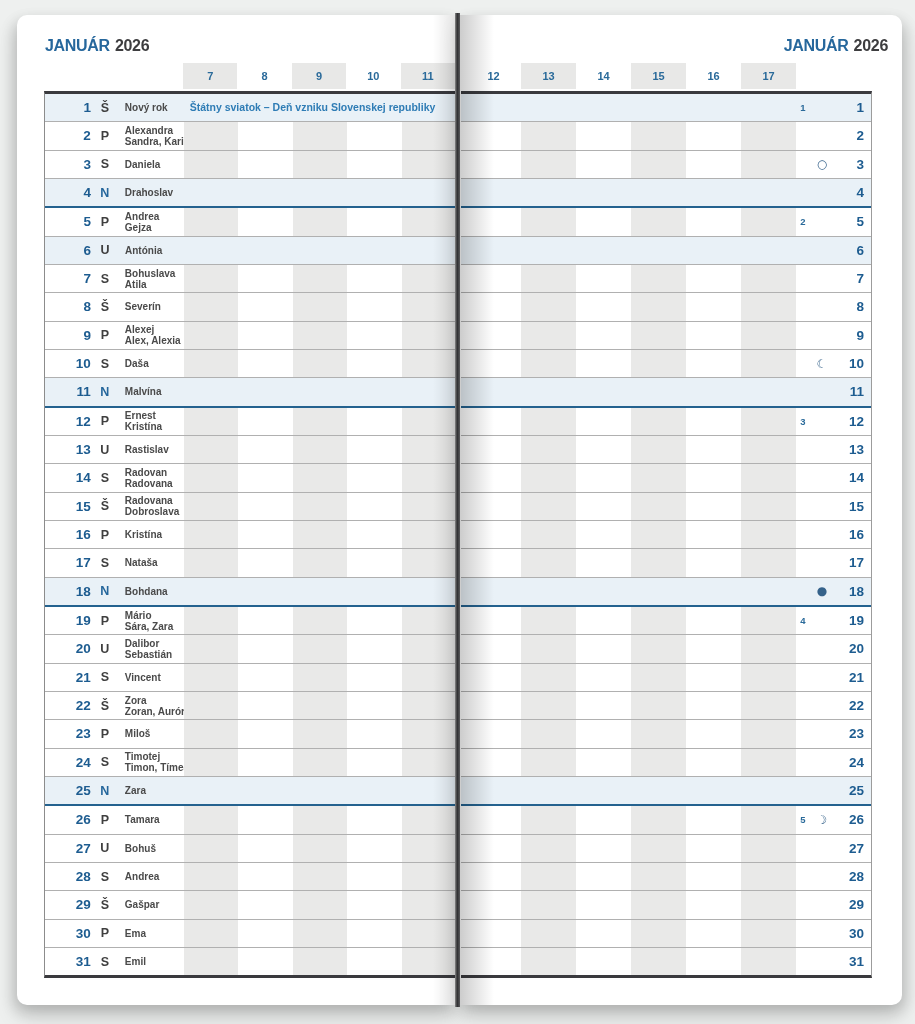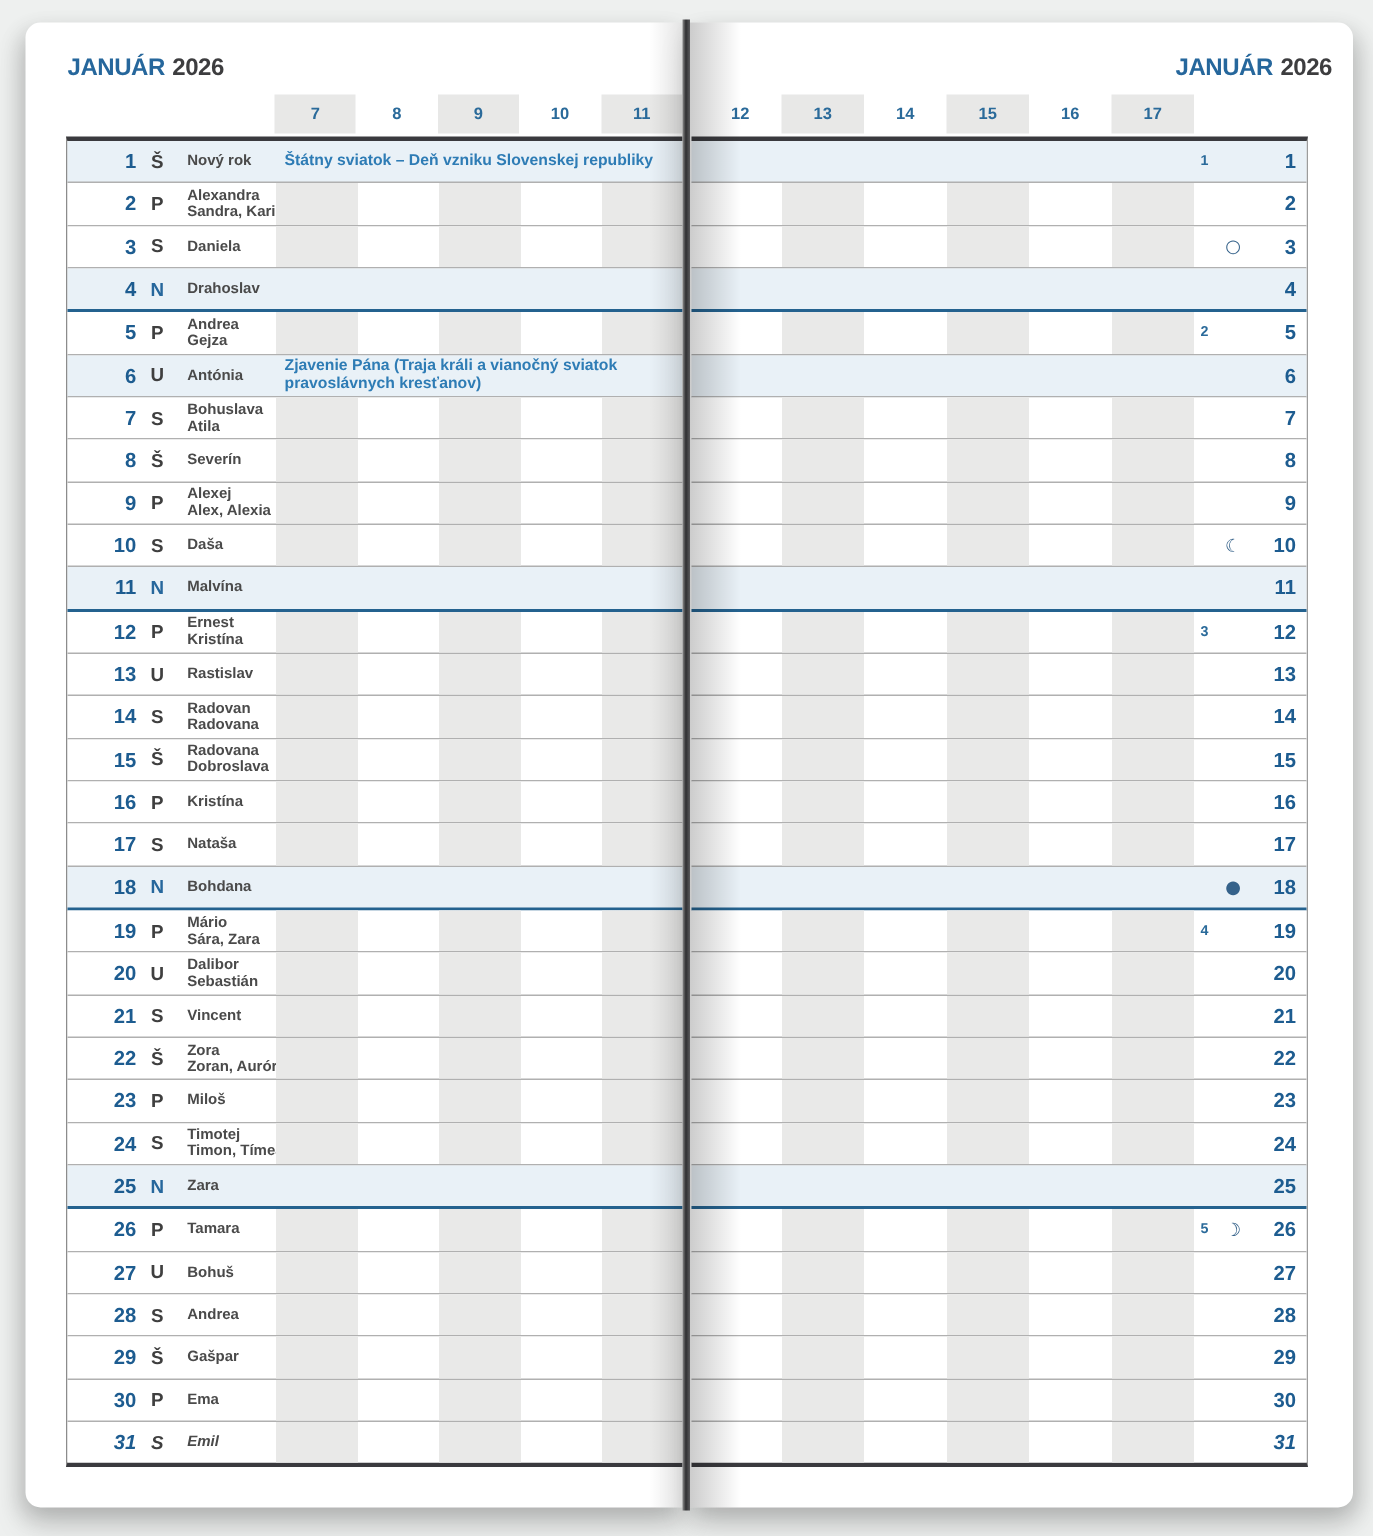--- a/index.html
+++ b/index.html
@@ -57,21 +57,21 @@
   .table {
     position:absolute; top:76px; height:887px;
     display:flex; flex-direction:column;
     border-top:3px solid #3a3a3e; border-bottom:3px solid #3a3a3e;
     background:#fff;
   }
   .table-left  { left:27px; width:411px; border-left:1px solid #8c8c8c; }
   .table-right { left:1px;  width:411px; border-right:1px solid #9c9c9c; }
 
   .row { flex:1; display:flex; align-items:stretch; border-bottom:1px solid #b0b0b0; position:relative; background:#fff; }
-  .row:last-child { border-bottom:none;font-style:italic; }
+  .row:last-child { border-bottom:none; }
   .row.sun { border-bottom:2px solid #24628f; }
   .row.hl  { background:#e9f1f7; }
 
   
   .daynum { width:46px; text-align:right; font-weight:700; font-size:13.5px; color:#1d5c90; align-self:center; }
   .dletter{ width:28px; text-align:center; font-size:12.5px; font-weight:700; color:#3f3f3f; align-self:center; }
   .row.sun .dletter { color:#26679c; }
   .names  { width:65px; padding-left:6px; display:flex; flex-direction:column; justify-content:center;
             font-size:10px; font-weight:600; color:#4a4a4a; line-height:11px; white-space:nowrap; overflow:visible; }
   .hoursL { width:272px; position:relative;
@@ -164,23 +164,20 @@
     </span>
   </div>
 
   <div class="row hl">
     <span class="daynum">6</span>
     <span class="dletter">U</span>
     <span class="names">
       <span class="n1">Antónia</span>
       <span class="n2"></span>
     </span>
-    <span class="hoursL">
-      <span class="holiday">Zjavenie Pána (Traja králi a vianočný sviatok pravoslávnych kresťanov)</span>
-    </span>
   </div>
 
   <div class="row">
     <span class="daynum">7</span>
     <span class="dletter">S</span>
     <span class="names">
       <span class="n1">Bohuslava</span>
       <span class="n2">Atila</span>
     </span>
     <span class="hoursL">

